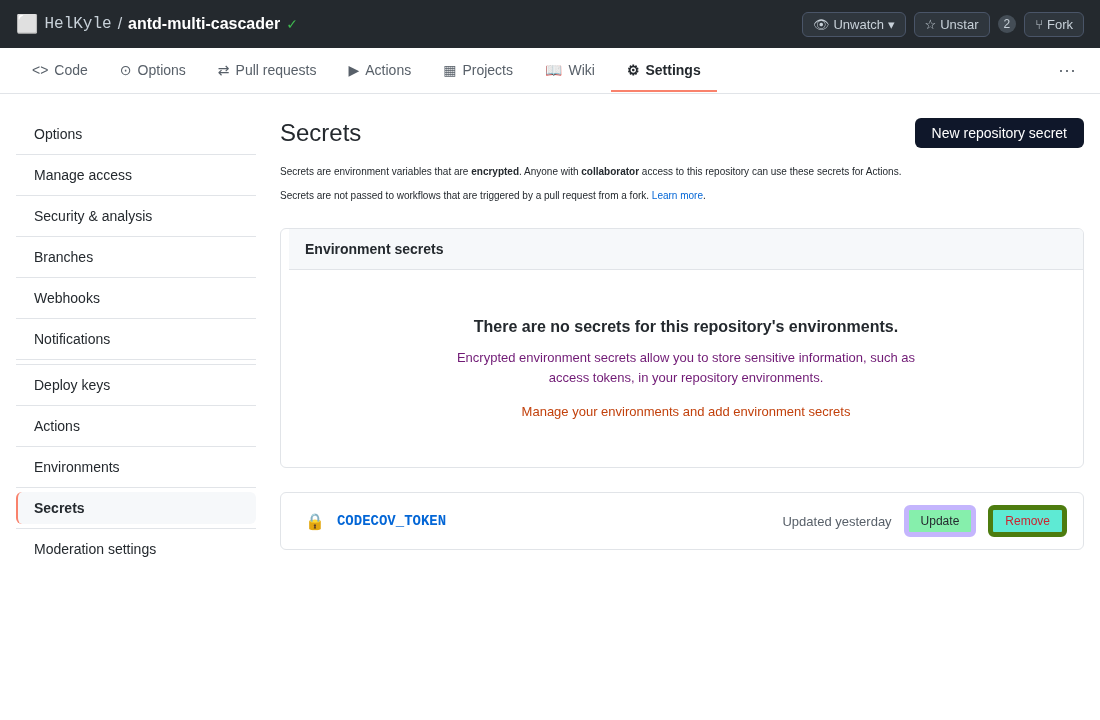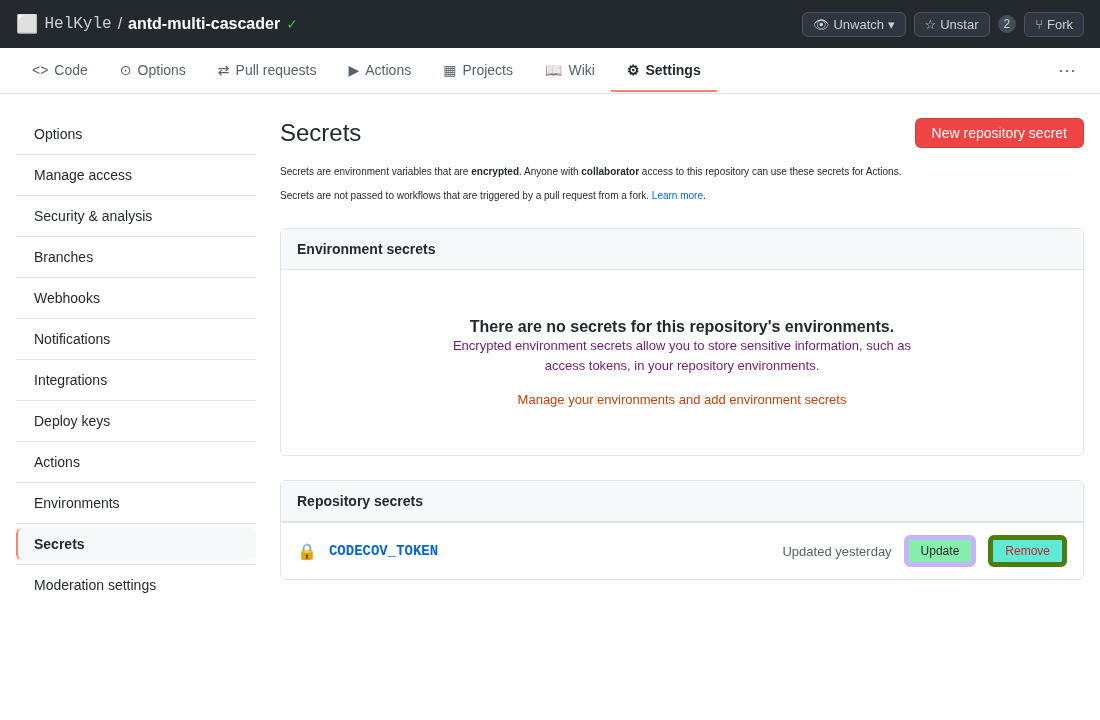--- a/index.html
+++ b/index.html
@@ -131,21 +131,21 @@
       align-items: center;
       justify-content: space-between;
       margin-bottom: 16px;
     }
     .page-title {
       font-size: 24px;
       font-weight: 400;
       color: #24292e;
     }
     .new-secret-btn {
-      background: #ef4444;
+      background: #0f172a;
       color: #fff;
       border: 1px solid rgba(27,31,35,0.15);
       padding: 6px 16px;
       border-radius: 6px;
       font-size: 14px;
       cursor: pointer;
       font-weight: 500;
     }
 
     .description-text {
@@ -155,37 +155,39 @@
       margin-bottom: 8px;
     }
     .description-text a { color: #0366d6; text-decoration: none; }
 
     
     .secrets-card {
       border: 1px solid #e1e4e8;
       border-radius: 6px;
       margin-top: 24px;
       overflow: hidden;
+      padding-left: 8px;
     }
     .secrets-card-header {
       padding: 12px 16px;
       background: #f6f8fa;
       border-bottom: 1px solid #e1e4e8;
       font-size: 14px;
       font-weight: 600;
       color: #24292e;
     }
     .empty-state {
       padding: 48px 16px;
       text-align: center;
     }
     .empty-state-title {
       font-size: 16px;
       font-weight: 600;
       color: #24292e;
+      margin-bottom: 12px;
     }
     .empty-state-desc {
       font-size: 13px;
       color: #701a75;
       max-width: 500px;
       margin: 0 auto 16px;
       line-height: 1.5;
     }
     .empty-state-link {
       color: #c2410c;
@@ -322,23 +324,20 @@
     </a>
     <div class="sidebar-divider"></div>
     <a class="sidebar-item">
       <span>Webhooks</span>
     </a>
     <div class="sidebar-divider"></div>
     <a class="sidebar-item">
       <span>Notifications</span>
     </a>
     <div class="sidebar-divider"></div>
-    <a class="sidebar-item">
-      <span>Integrations</span>
-    </a>
     <div class="sidebar-divider"></div>
     <a class="sidebar-item">
       <span>Deploy keys</span>
     </a>
     <div class="sidebar-divider"></div>
     <a class="sidebar-item">
       <span>Actions</span>
     </a>
     <div class="sidebar-divider"></div>
     <a class="sidebar-item">
@@ -370,21 +369,20 @@
     <div class="secrets-card">
       <div class="secrets-card-header">Environment secrets</div>
       <div class="empty-state">
         <div class="empty-state-title">There are no secrets for this repository's environments.</div>
         <div class="empty-state-desc">Encrypted environment secrets allow you to store sensitive information, such as access tokens, in your repository environments.</div>
         <a href="#" class="empty-state-link">Manage your environments and add environment secrets</a>
       </div>
     </div>
 
     <div class="secrets-card">
-      <div class="secrets-card-header">Repository secrets</div>
       <div class="secret-row">
         <span class="secret-lock-icon">🔒</span>
         <a href="#" class="secret-name">CODECOV_TOKEN</a>
         <div class="secret-meta">
           <span class="secret-updated">Updated yesterday</span>
           <button class="secret-action-btn update-btn">Update</button>
           <button class="secret-action-btn remove-btn">Remove</button>
         </div>
       </div>
     </div>

